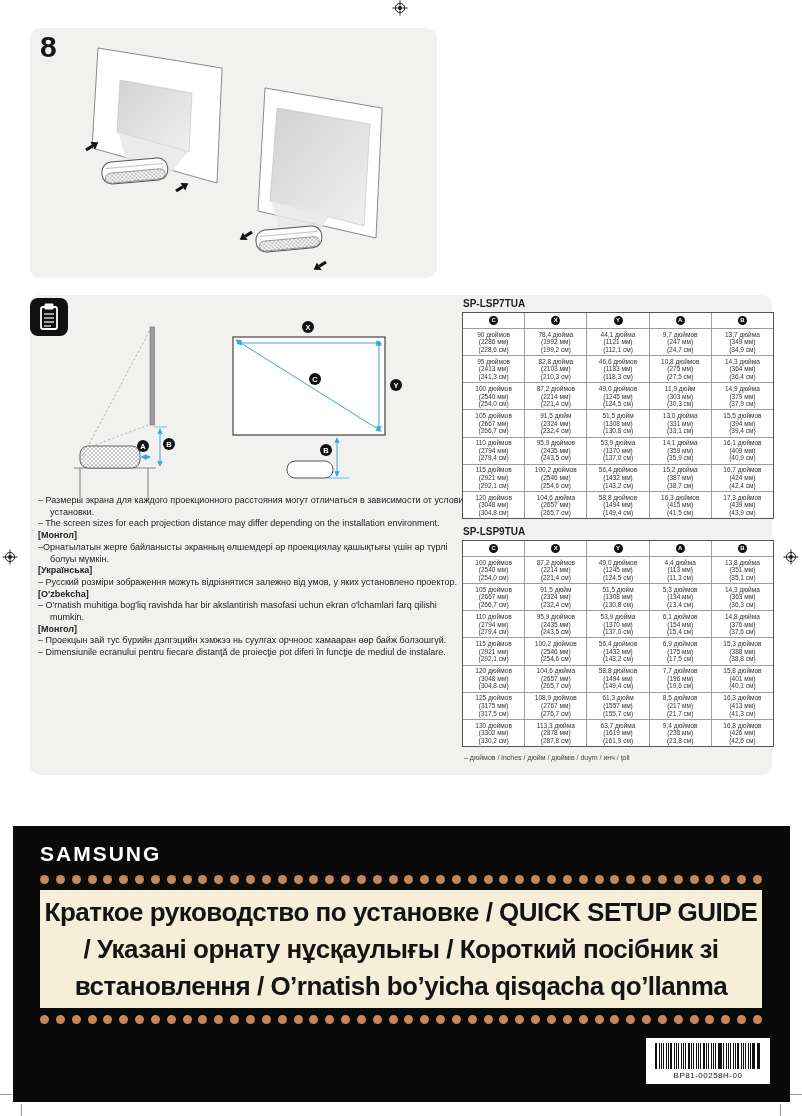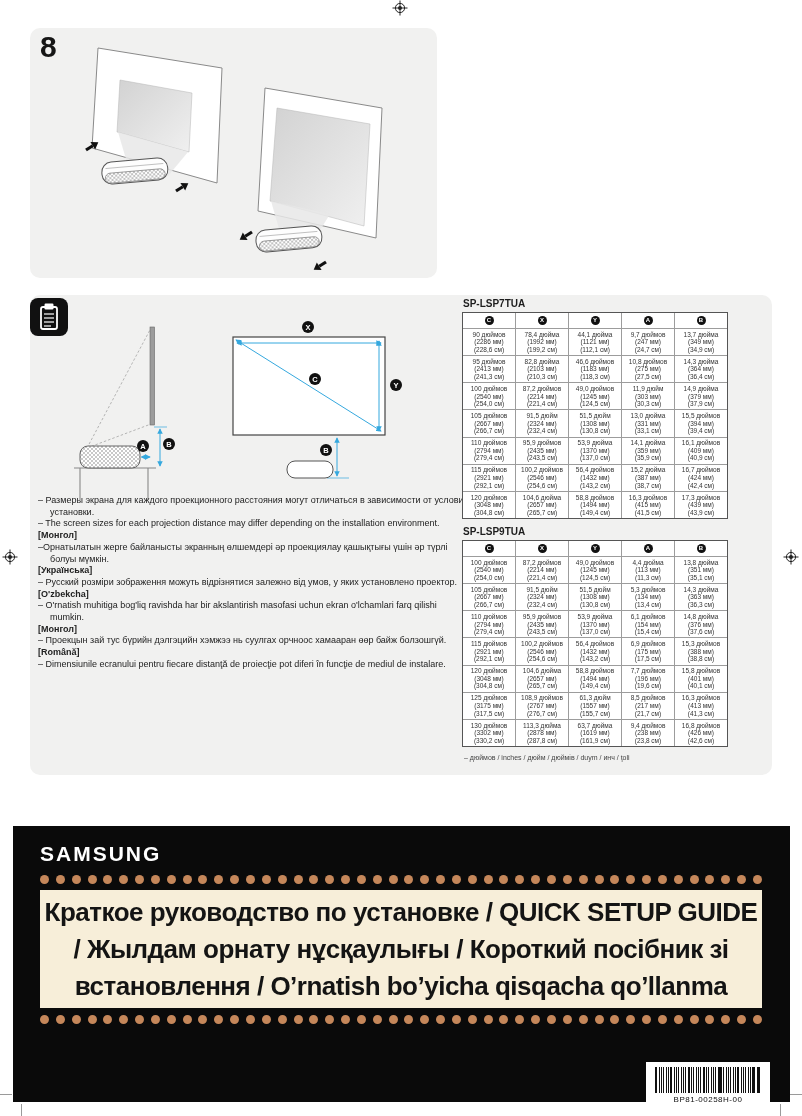--- a/index.html
+++ b/index.html
@@ -17,21 +17,21 @@
 
   
   #info-box{position:absolute;left:30px;top:295px;width:742px;height:480px;background:#f1f1f0;border-radius:10px;}
   .clip-icon{position:absolute;left:0;top:3px;width:38px;height:38px;background:#111;border-radius:8px;}
   svg.diagram{position:absolute;left:40px;top:20px;width:380px;height:185px;}
 
   .notes{position:absolute;left:8px;top:200px;width:432px;line-height:11.7px;color:#222;}
   .note-lang{font-size:9px;font-weight:bold;}
   .note-text{font-size:9px;padding-left:12px;text-indent:-12px;}
 
-  .tables{position:absolute;left:432px;top:3px;width:266px;}
+  .tables{position:absolute;left:432px;top:3px;width:312px;}
   .tbl-label{font-size:10px;font-weight:600;color:#1d1d1d;margin:0 0 3px 1px;}
   .ptable{border:1px solid #555;background:#fff;display:flex;flex-direction:column;height:205px;margin-bottom:7px;}
   .trow{display:flex;flex:1;border-top:1px solid #9c9c9c;}
   .trow:first-child{border-top:none;}
   .thead{flex:0 0 15px;}
   .tcell{flex:1;border-left:1px solid #9c9c9c;display:flex;flex-direction:column;justify-content:center;
          align-items:center;text-align:center;font-size:6.5px;line-height:7.6px;color:#333;overflow:hidden;}
   .tcell:first-child{border-left:none;}
   .colbadge{width:9px;height:9px;border-radius:50%;background:#111;color:#fff;font-size:6px;font-weight:bold;
             display:flex;align-items:center;justify-content:center;}
@@ -40,21 +40,21 @@
   
   #footer-box{position:absolute;left:13px;top:826px;width:777px;height:276px;background:#0a0a0a;}
   .brand{position:absolute;left:27px;top:16px;color:#fff;font-size:21px;font-weight:bold;letter-spacing:2px;}
   .dots{position:absolute;left:27px;width:722px;display:flex;justify-content:space-between;}
   .dots1{top:49px;}
   .dots2{top:189px;}
   .dot{width:9px;height:9px;border-radius:50%;background:#c5875a;}
   .banner{position:absolute;left:27px;top:64px;width:722px;height:118px;background:#f7eed9;
           text-align:center;font-weight:bold;font-size:26px;line-height:37px;padding-top:4px;
           box-sizing:border-box;color:#141414;letter-spacing:-0.5px;}
-  .barcode{position:absolute;left:633px;top:212px;width:124px;height:46px;background:#fff;margin-top:24px;}
+  .barcode{position:absolute;left:633px;top:212px;width:124px;height:46px;background:#fff;}
   .bars{display:flex;align-items:stretch;height:26px;margin:5px 9px 0 9px;}
   .bar{background:#111;}
   .bc-text{font-size:8px;color:#111;text-align:center;margin-top:2px;letter-spacing:0.5px;}
 </style>
 </head>
 <body>
 
 <div id="page">
 
   <svg class="regmark" style="left:392px;top:0;" viewBox="0 0 16 16">
@@ -184,21 +184,20 @@
         <div class="note-text">– Размеры экрана для каждого проекционного расстояния могут отличаться в зависимости от условий установки.</div>
         <div class="note-text">– The screen sizes for each projection distance may differ depending on the installation environment.</div>
         <div class="note-lang">[Монгол]</div>
         <div class="note-text">–Орнатылатын жерге байланысты экранның өлшемдері әр проекциялау қашықтығы үшін әр түрлі болуы мүмкін.</div>
         <div class="note-lang">[Українська]</div>
         <div class="note-text">– Русский розміри зображення можуть відрізнятися залежно від умов, у яких установлено проектор.</div>
         <div class="note-lang">[O'zbekcha]</div>
         <div class="note-text">– O'rnatish muhitiga bog'liq ravishda har bir akslantirish masofasi uchun ekran o'lchamlari farq qilishi mumkin.</div>
         <div class="note-lang">[Монгол]</div>
         <div class="note-text">– Проекцын зай тус бүрийн дэлгэцийн хэмжээ нь суулгах орчноос хамааран өөр байж болзошгүй.</div>
-        <div class="note-lang">[Română]</div>
         <div class="note-text">– Dimensiunile ecranului pentru fiecare distanţă de proiecţie pot diferi în funcţie de mediul de instalare.</div>
       </div>
 
     <div class="tables">
       <div class="tbl-label">SP-LSP7TUA</div>
       <div class="ptable">
           <div class="trow thead">
             <div class="tcell">
               <span class="colbadge">C</span>
             </div>
@@ -663,21 +662,21 @@
         <span class="dot"></span>
         <span class="dot"></span>
         <span class="dot"></span>
         <span class="dot"></span>
         <span class="dot"></span>
         <span class="dot"></span>
         <span class="dot"></span>
       </div>
     <div class="banner">
       <div>Краткое руководство по установке / QUICK SETUP GUIDE</div>
-      <div>/ Жылдам орнату нұсқаулығы / Короткий посібник зі</div>
+      <div>/ Указані орнату нұсқаулығы / Короткий посібник зі</div>
       <div>встановлення / O’rnatish bo’yicha qisqacha qo’llanma</div>
     </div>
     <div class="dots dots2">
         <span class="dot"></span>
         <span class="dot"></span>
         <span class="dot"></span>
         <span class="dot"></span>
         <span class="dot"></span>
         <span class="dot"></span>
         <span class="dot"></span>

